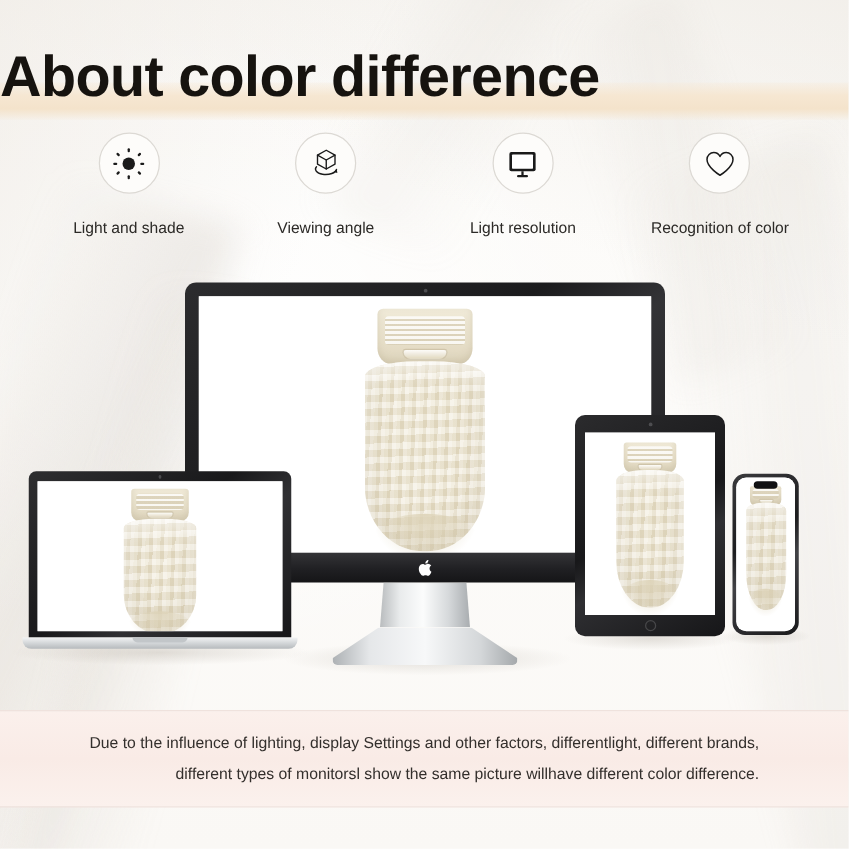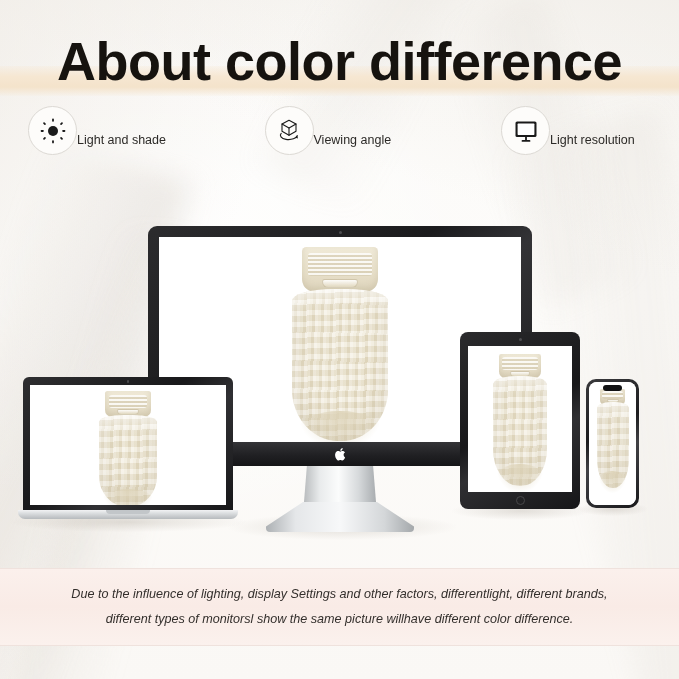--- a/index.html
+++ b/index.html
@@ -51,43 +51,42 @@
     width: 679px;
     height: 30px;
     background: linear-gradient(180deg, rgba(247,232,212,0.25) 0%, #f6e7d2 35%, #f4e3cb 70%, rgba(246,233,214,0.15) 100%);
   }
 
   .page-title {
     position: absolute;
     left: 0;
     top: 32px;
     width: 679px;
-    text-align: center;
-    font-size: 54px;
+    font-size: 46px;
     line-height: 58px;
     font-weight: bold;
     letter-spacing: -0.5px;
     color: #16130f;
     white-space: nowrap;
   }
 
   
   .features {
     position: absolute;
     left: 0;
     top: 106px;
     width: 679px;
     display: flex;
     justify-content: space-between;
     padding: 0 28px;
   }
   .feature {
     width: 150px;
     display: flex;
-    flex-direction: row;
+    flex-direction: column;
     align-items: center;
   }
   .feature-icon-ring {
     width: 49px;
     height: 49px;
     border-radius: 50%;
     border: 1px solid #dcd9d4;
     background: #fdfcfa;
     display: flex;
     align-items: center;
@@ -399,22 +398,21 @@
     border-bottom: 1px solid #efe2dd;
     display: flex;
     align-items: center;
     justify-content: center;
     padding: 0 26px;
   }
   .footer-text {
     font-size: 12.6px;
     line-height: 25px;
     color: #332f2c;
-    text-align: center;
-    font-style: italic;
+    text-align: right;
   }
 </style>
 </head>
 <body>
 
 <div id="page">
 
   <div class="bg-drape drape-1"></div>
   <div class="bg-drape drape-2"></div>
   <div class="bg-drape drape-3"></div>
@@ -463,20 +461,28 @@
         <svg width="28" height="28" viewBox="0 0 28 28" aria-hidden="true">
           <rect x="3.5" y="4.5" width="21" height="15.5" rx="1.6" fill="#1a1a1a"></rect>
           <rect x="5.6" y="6.6" width="16.8" height="11.3" rx="0.6" fill="#ffffff"></rect>
           <rect x="13.1" y="20.0" width="1.8" height="3.4" fill="#1a1a1a"></rect>
           <rect x="9.6" y="23.0" width="8.8" height="1.8" rx="0.9" fill="#1a1a1a"></rect>
         </svg>
       </div>
       <div class="feature-label">Light resolution</div>
     </div>
 
+    <div class="feature">
+      <div class="feature-icon-ring">
+        <svg width="28" height="28" viewBox="0 0 28 28" fill="none" stroke="#1a1a1a" stroke-width="1.2" stroke-linejoin="round" aria-hidden="true">
+          <path d="M14 23.2 C14 23.2 3.6 16.9 3.6 10.6 C3.6 7.3 6.2 5.0 9.0 5.0 C11.2 5.0 13.1 6.3 14 8.2 C14.9 6.3 16.8 5.0 19.0 5.0 C21.8 5.0 24.4 7.3 24.4 10.6 C24.4 16.9 14 23.2 14 23.2 Z"></path>
+        </svg>
+      </div>
+      <div class="feature-label">Recognition of color</div>
+    </div>
 
   </div>
 
   <div class="devices">
 
     <div class="floor-shadow fs-monitor"></div>
     <div class="floor-shadow fs-laptop"></div>
     <div class="floor-shadow fs-tablet"></div>
     <div class="floor-shadow fs-phone"></div>
 

